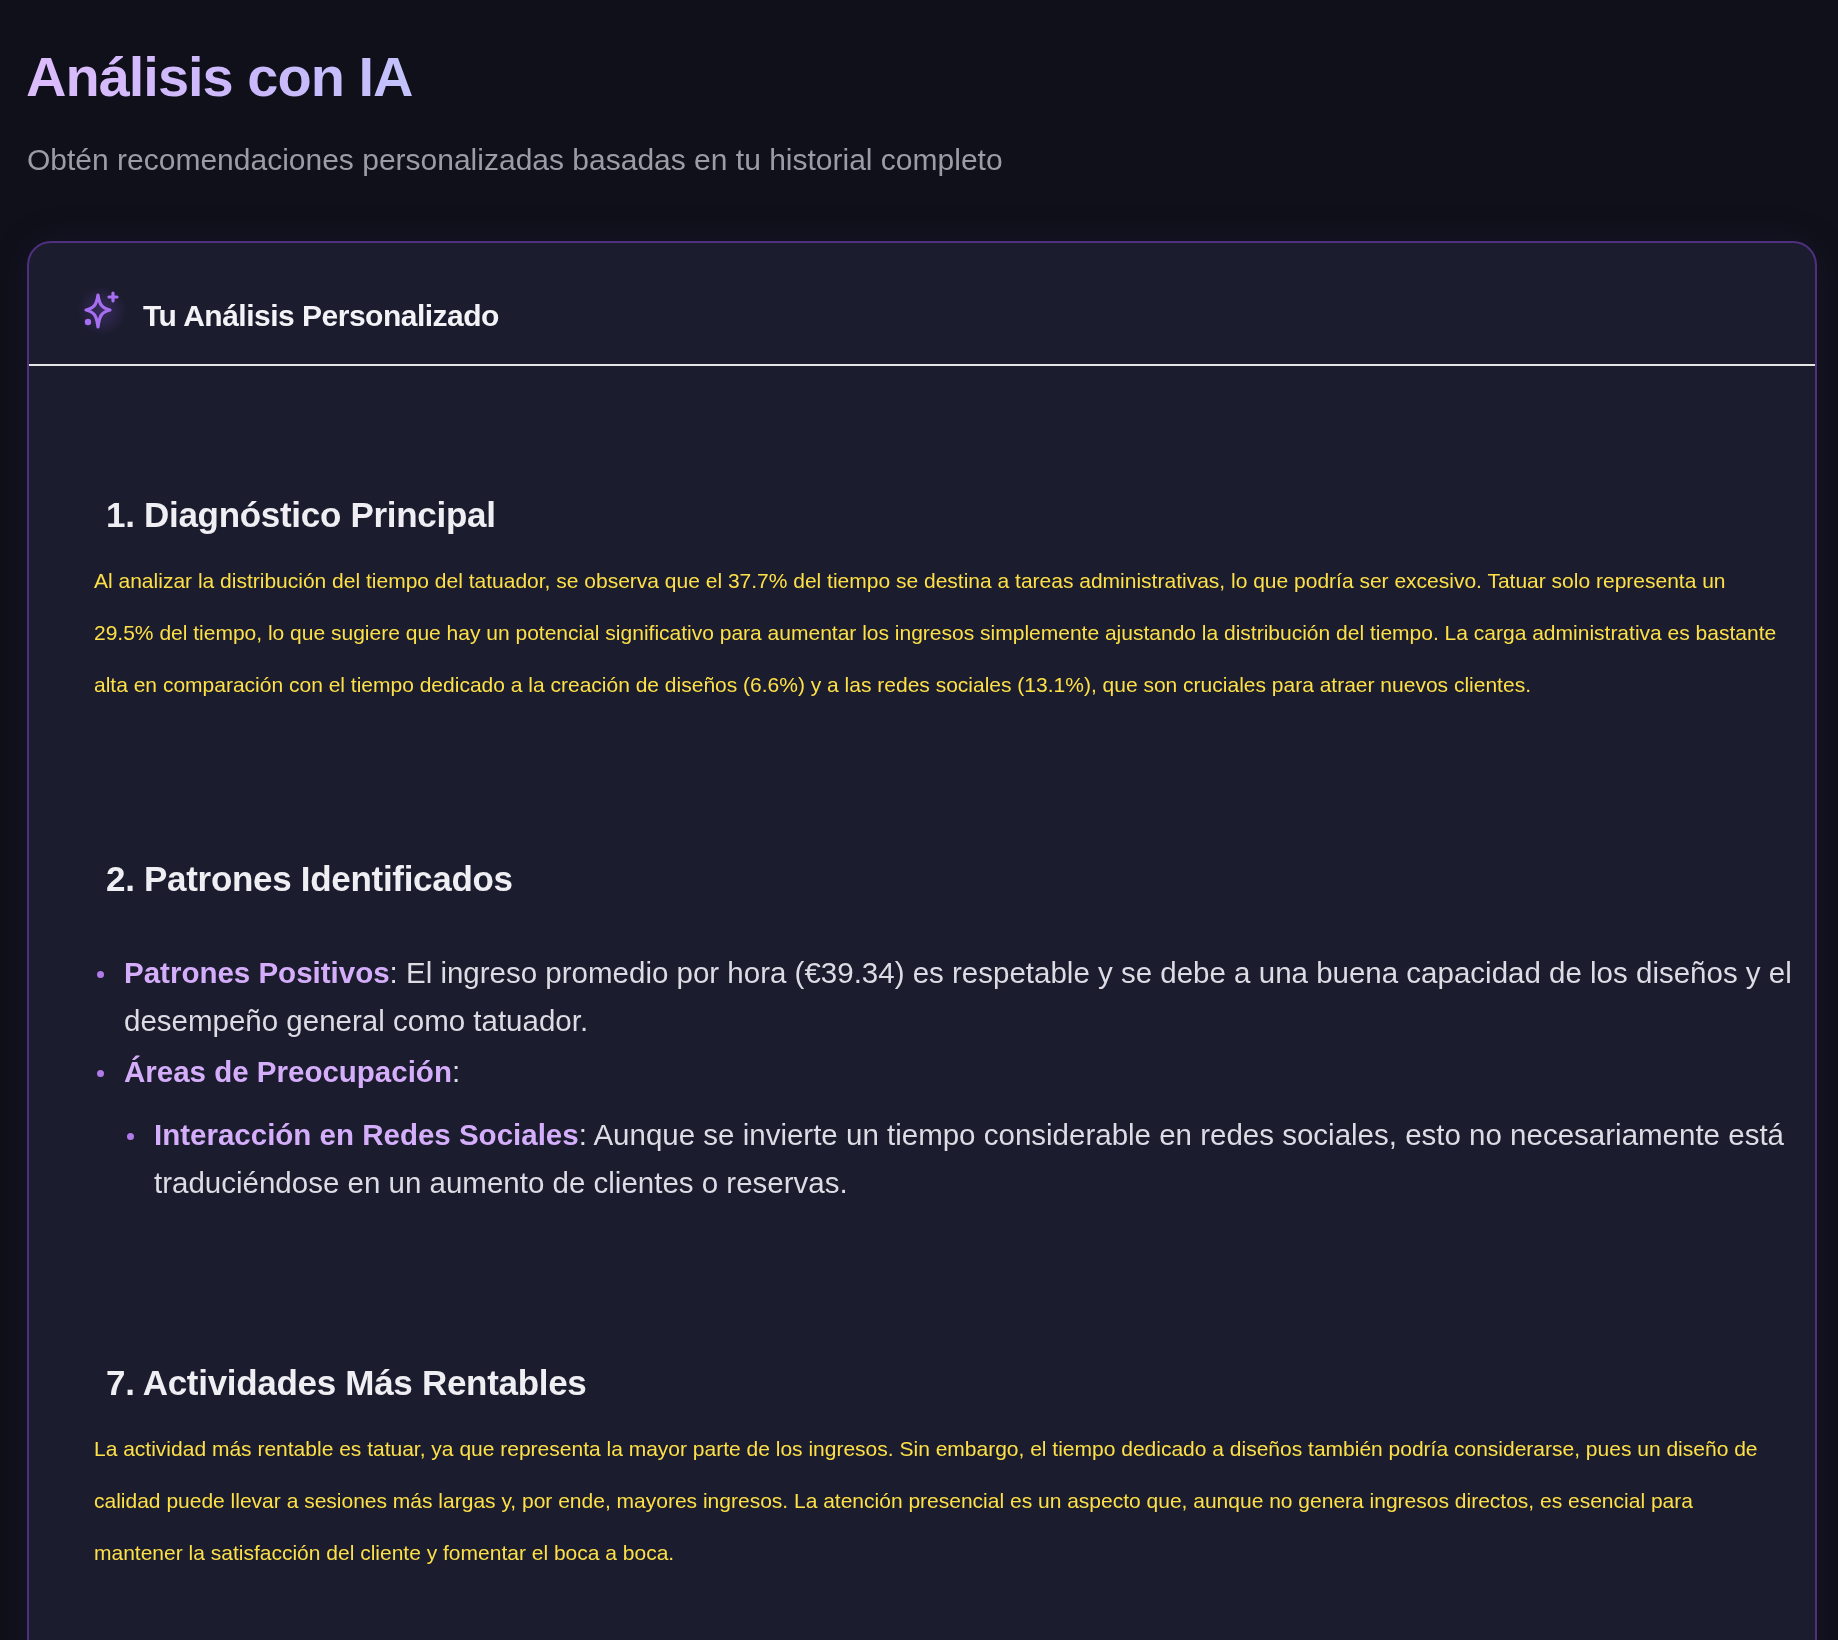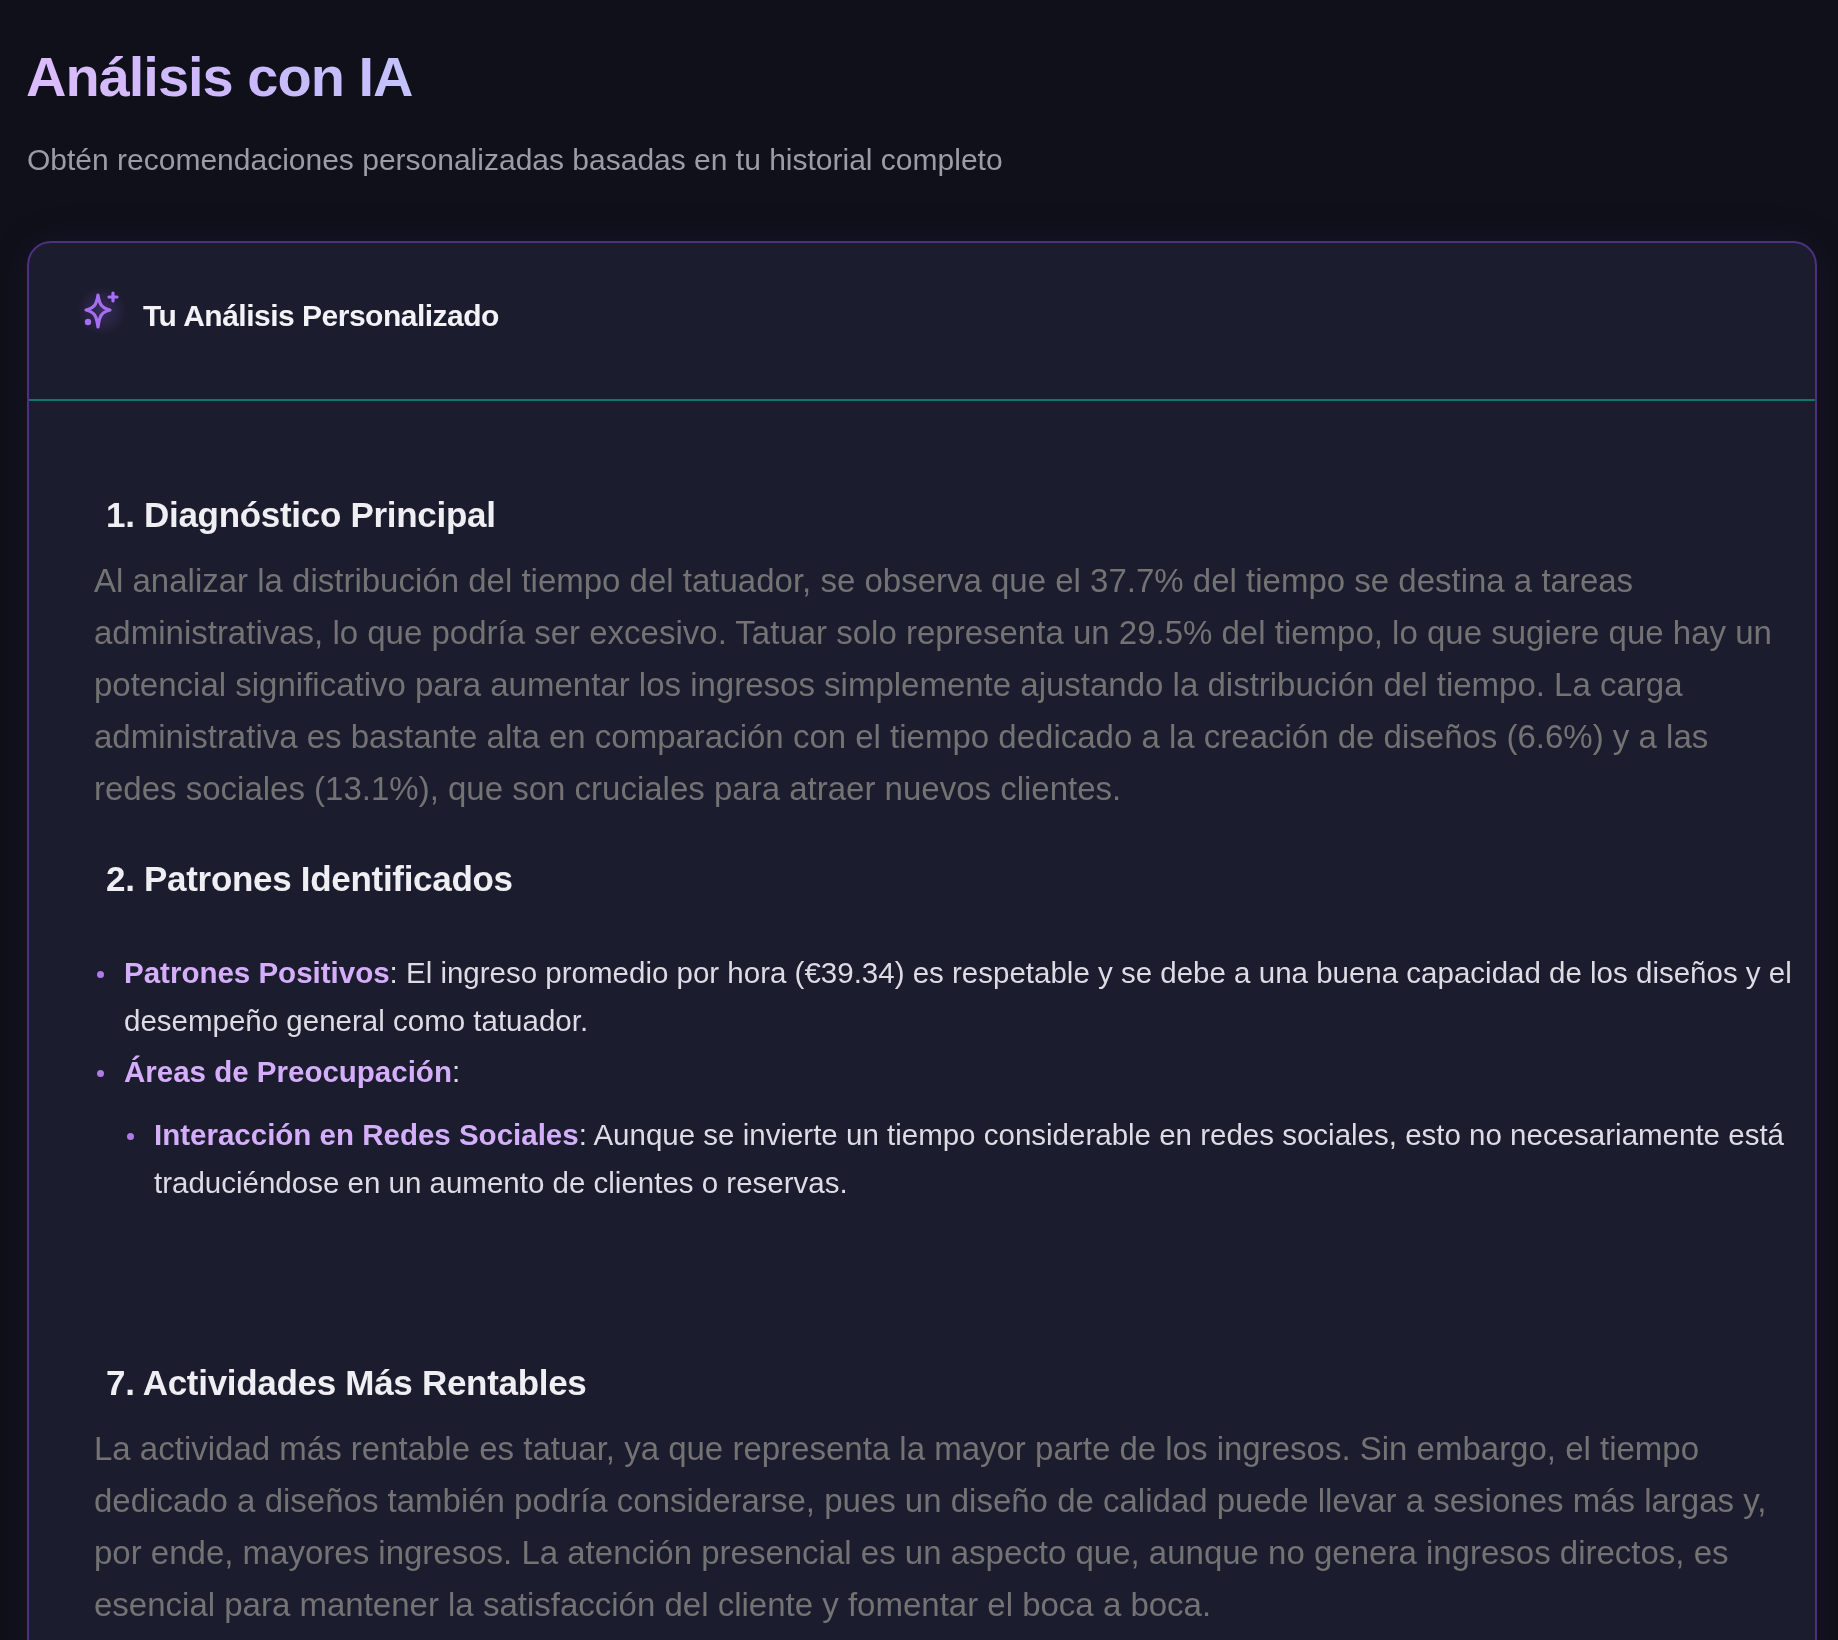--- a/index.html
+++ b/index.html
@@ -23,43 +23,43 @@
       font-size: 30px; line-height: 38px; color: #9a9ca8;
     }
     .card {
       position: absolute; left: 27px; top: 241px; width: 1790px; height: 1460px;
       background: #1b1c2e;
       border: 2px solid #4e307f;
       border-radius: 24px;
       box-shadow: 0 0 40px rgba(90, 50, 160, 0.12);
     }
     .card-header {
-      position: absolute; left: 0; top: 0; right: 0; height: 158px;
-      border-bottom: 2px solid #0f766e;
+      position: absolute; left: 0; top: 0; right: 0; height: 123px;
+      border-bottom: 2px solid #e5e5e5;
     }
     .sparkle {
       position: absolute; left: 48px; top: 43px; width: 50px; height: 50px;
       border-radius: 50%;
       background: radial-gradient(circle, rgba(140,90,230,0.25) 0%, rgba(140,90,230,0) 70%);
     }
     .sparkle svg { width: 50px; height: 50px; }
     .card-title {
       position: absolute; left: 114px; top: 54px;
       font-size: 30px; line-height: 38px; font-weight: 700;
       color: #f3f3f7; letter-spacing: -0.5px;
     }
     .card-body { position: absolute; left: 65px; top: 146px; right: 60px; }
     h3 {
       position: absolute; left: 12px;
       font-size: 35px; line-height: 44px; font-weight: 700;
       color: #eeeef3; letter-spacing: -0.3px; white-space: nowrap;
     }
     p.para {
       position: absolute; left: 0; width: 1690px;
-      font-size: 33px; line-height: 52px; color: #737373;
+      font-size: 21px; line-height: 52px; color: #fde047;
     }
     ul { list-style: none; position: absolute; left: 0; width: 1700px; }
     li.item { position: relative; padding-left: 30px; font-size: 29.5px; line-height: 48px; color: #dcdce4; margin-top: 30px; }
     li.item::before {
       content: ""; position: absolute; left: 3px; top: 22px;
       width: 7px; height: 7px; border-radius: 50%; background: #b07be8;
     }
     li.nested { margin-left: 30px; }
     .strong { color: #d5aefb; font-weight: 700; }
   </style>

